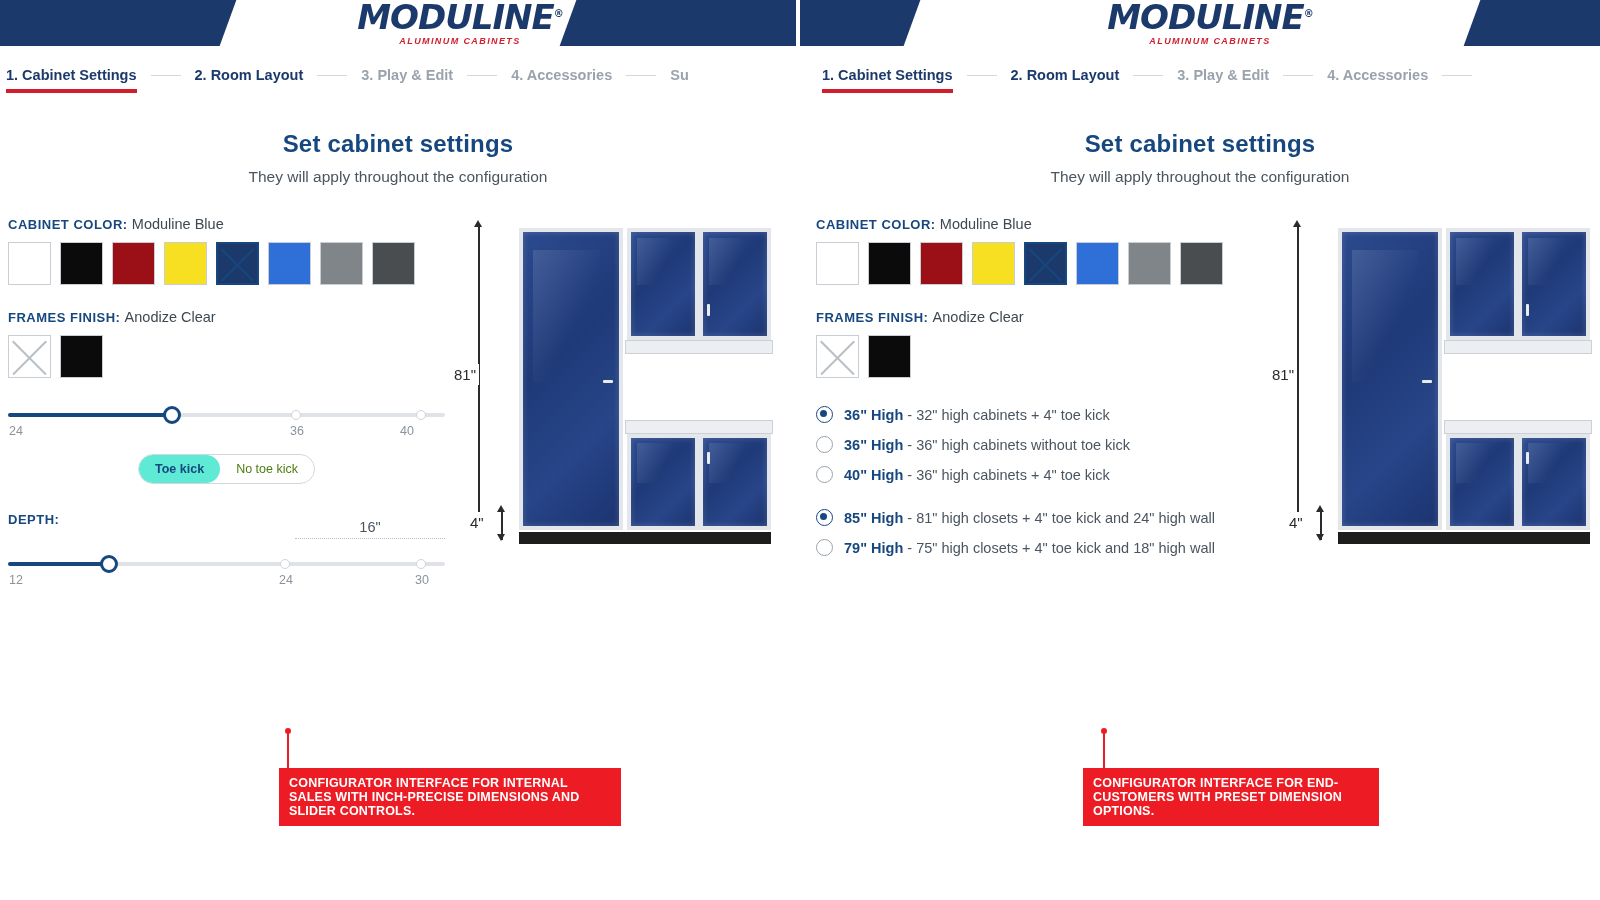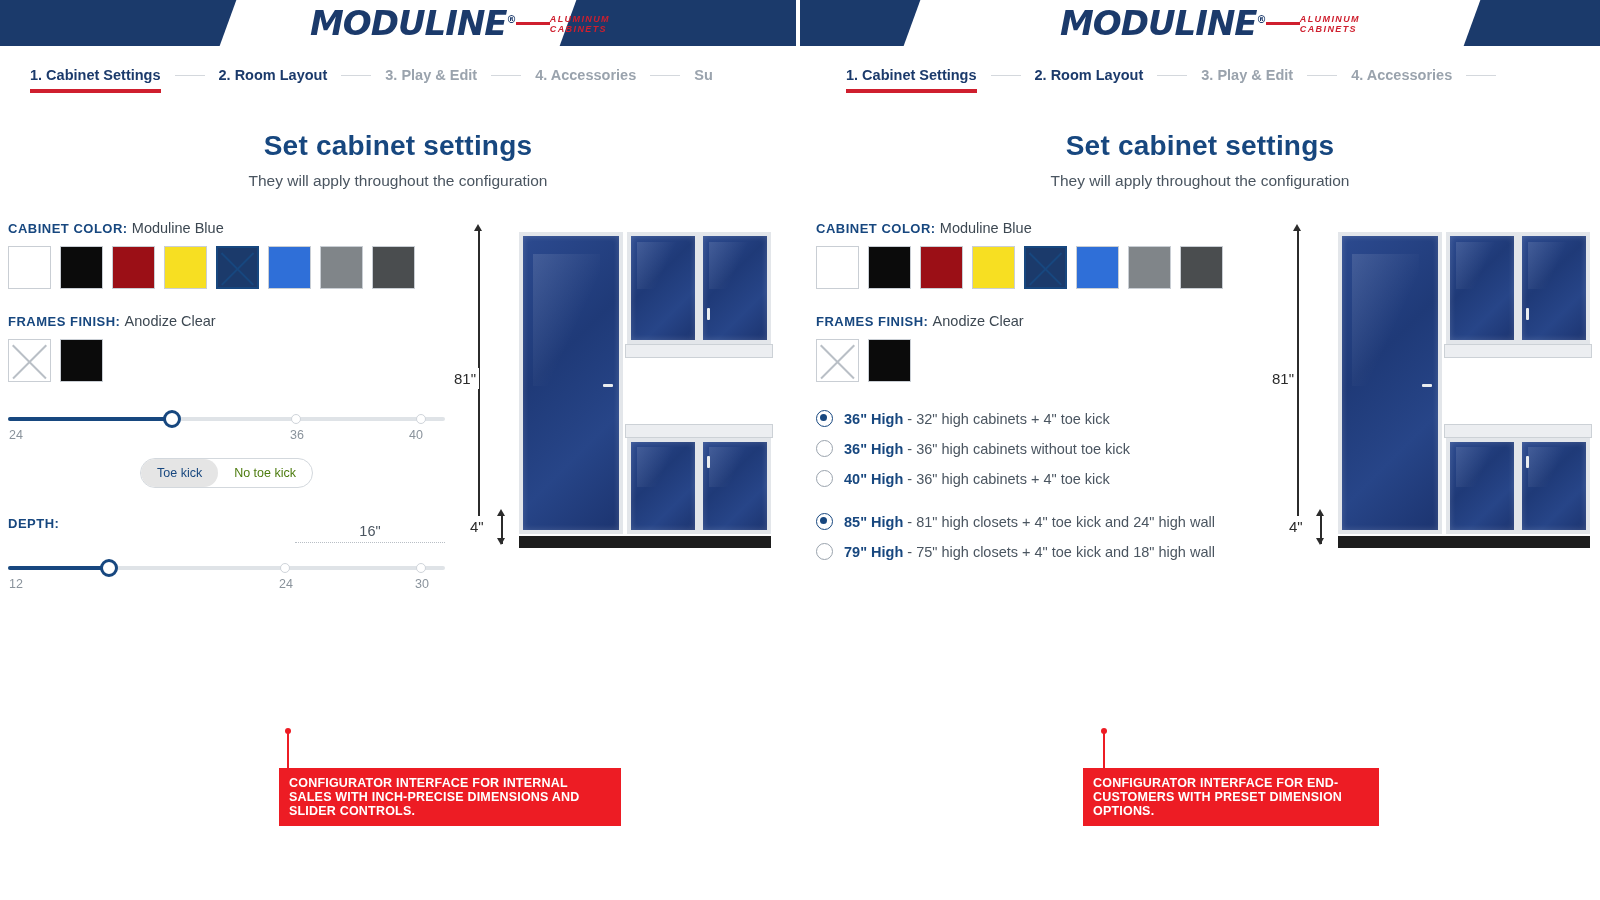--- a/index.html
+++ b/index.html
@@ -24,63 +24,63 @@
   .hdr-band {
     position:absolute; top:0; left:0; height:46px; width:100%;
     background:#1b3a6b;
   }
   .hdr-white-center {
     position:absolute; top:0; height:46px; background:#ffffff;
     transform:skewX(-20deg);
   }
   .logo-wrap {
     position:absolute; top:0; height:46px;
-    display:flex; align-items:center; justify-content:center;
+    display:flex; flex-direction:column; align-items:center; justify-content:center;
     z-index:5;
   }
   .logo-main {
     font-family:"DejaVu Sans", sans-serif;
     font-weight:bold; font-style:italic;
     font-size:34px; letter-spacing:-1px;
     color:#1b3a6b;
     line-height:1;
     -webkit-text-stroke:0px;
   }
   .logo-main sup { font-size:10px; vertical-align:super; }
   .logo-rule { height:3px; background:#cf1f2e; width:100%; margin-top:1px; }
   .logo-sub {
     font-size:9px; font-weight:bold; font-style:italic; letter-spacing:1.4px;
     color:#cf1f2e; margin-top:1px;
   }
 
   
   .steps {
     display:flex; align-items:center;
-    padding:16px 0 0 30px;
+    padding:16px 0 0 6px;
     height:52px;
     white-space:nowrap;
   }
   .step {
     font-size:14.5px; font-weight:bold;
     color:#9aa3ad;
     position:relative;
     padding-bottom:10px;
   }
   .step.done { color:#1b3a6b; }
   .step.active { color:#1b3a6b; }
   .step.active:after {
     content:""; position:absolute; left:0; right:0; bottom:0;
     height:4px; background:#cf1f2e;
   }
   .step-sep { width:30px; height:1px; background:#d4d8dd; margin:0 14px 10px 14px; }
 
   
   .title-block { text-align:center; margin-top:32px; }
   .page-title {
-    color:#17477f; font-size:28px; font-weight:bold;
+    color:#17477f; font-size:24px; font-weight:bold;
     letter-spacing:0.2px;
   }
   .page-sub {
     margin-top:10px; color:#4a5560; font-size:15.5px;
   }
 
   
   .content { display:flex; margin-top:30px; }
   .left-col { width:445px; padding-left:8px; }
   .right-col { flex:1; position:relative; }
@@ -155,21 +155,21 @@
   }
   .toggle-wrap { display:flex; justify-content:center; margin-top:12px; }
   .toggle {
     display:inline-flex; border:1px solid #d3d8dd; border-radius:18px;
     overflow:hidden; background:#ffffff;
   }
   .toggle div {
     font-size:12.5px; padding:7px 16px; color:#4d7c0f; cursor:pointer;
   }
   .toggle div.on {
-    background:#e5e5e5; color:#17477f; border-radius:18px; font-weight:normal;
+    background:#5eead4; color:#17477f; border-radius:18px; font-weight:bold;
   }
 
   
   .radio-group { margin-bottom:26px; }
   .radio-row { display:flex; align-items:center; margin-bottom:13px; }
   .radio {
     width:17px; height:17px; border-radius:50%; border:1.6px solid #9aa3ad;
     margin-right:11px; position:relative; flex:none; cursor:pointer;
   }
   .radio.on { border-color:#17477f; }
@@ -298,21 +298,21 @@
           <div class="track-wrap">
             <div class="track"></div>
             <div class="track-fill" style="width:163px"></div>
             <div class="tick" style="left:283px"></div>
             <div class="tick" style="left:408px"></div>
             <div class="knob" style="left:155px"></div>
           </div>
           <div class="scale">
             <span style="left:8px">24</span>
             <span style="left:289px">36</span>
-            <span style="left:408px">40</span>
+            <span style="left:399px">40</span>
           </div>
           <div class="toggle-wrap">
             <div class="toggle">
               <div class="on">Toe kick</div>
               <div>No toe kick</div>
             </div>
           </div>
         </div>
 
         <div class="slider-group">

